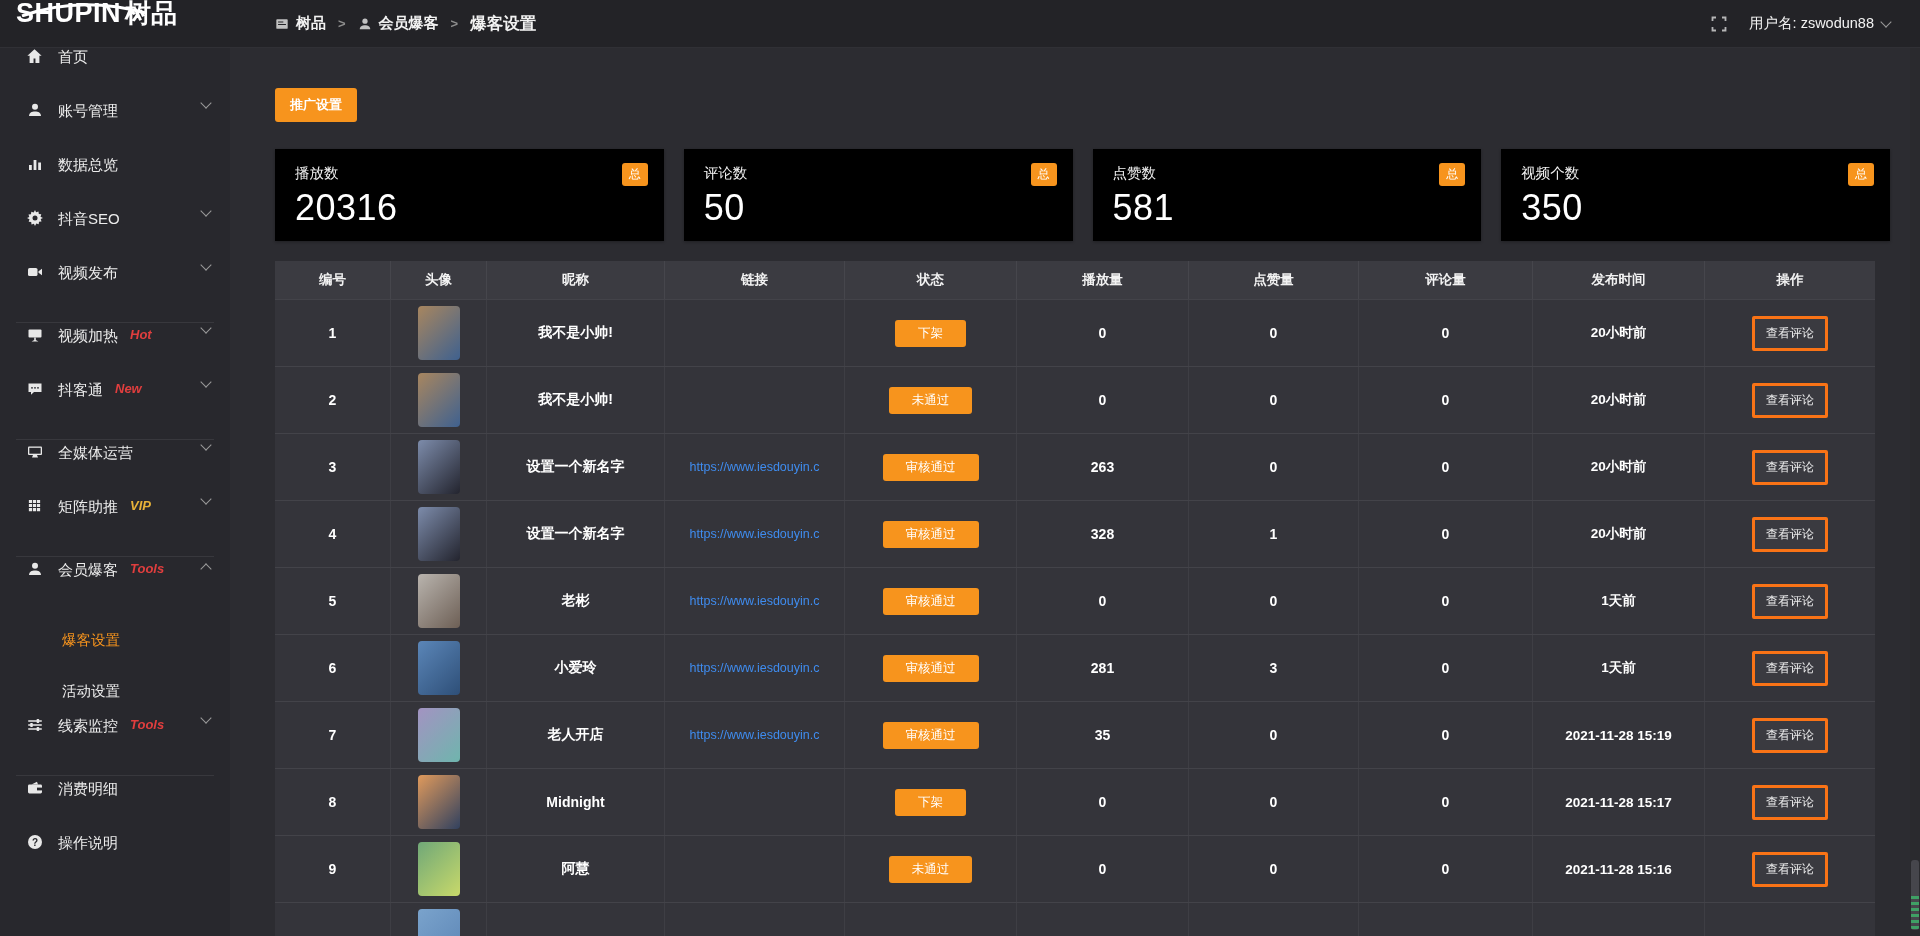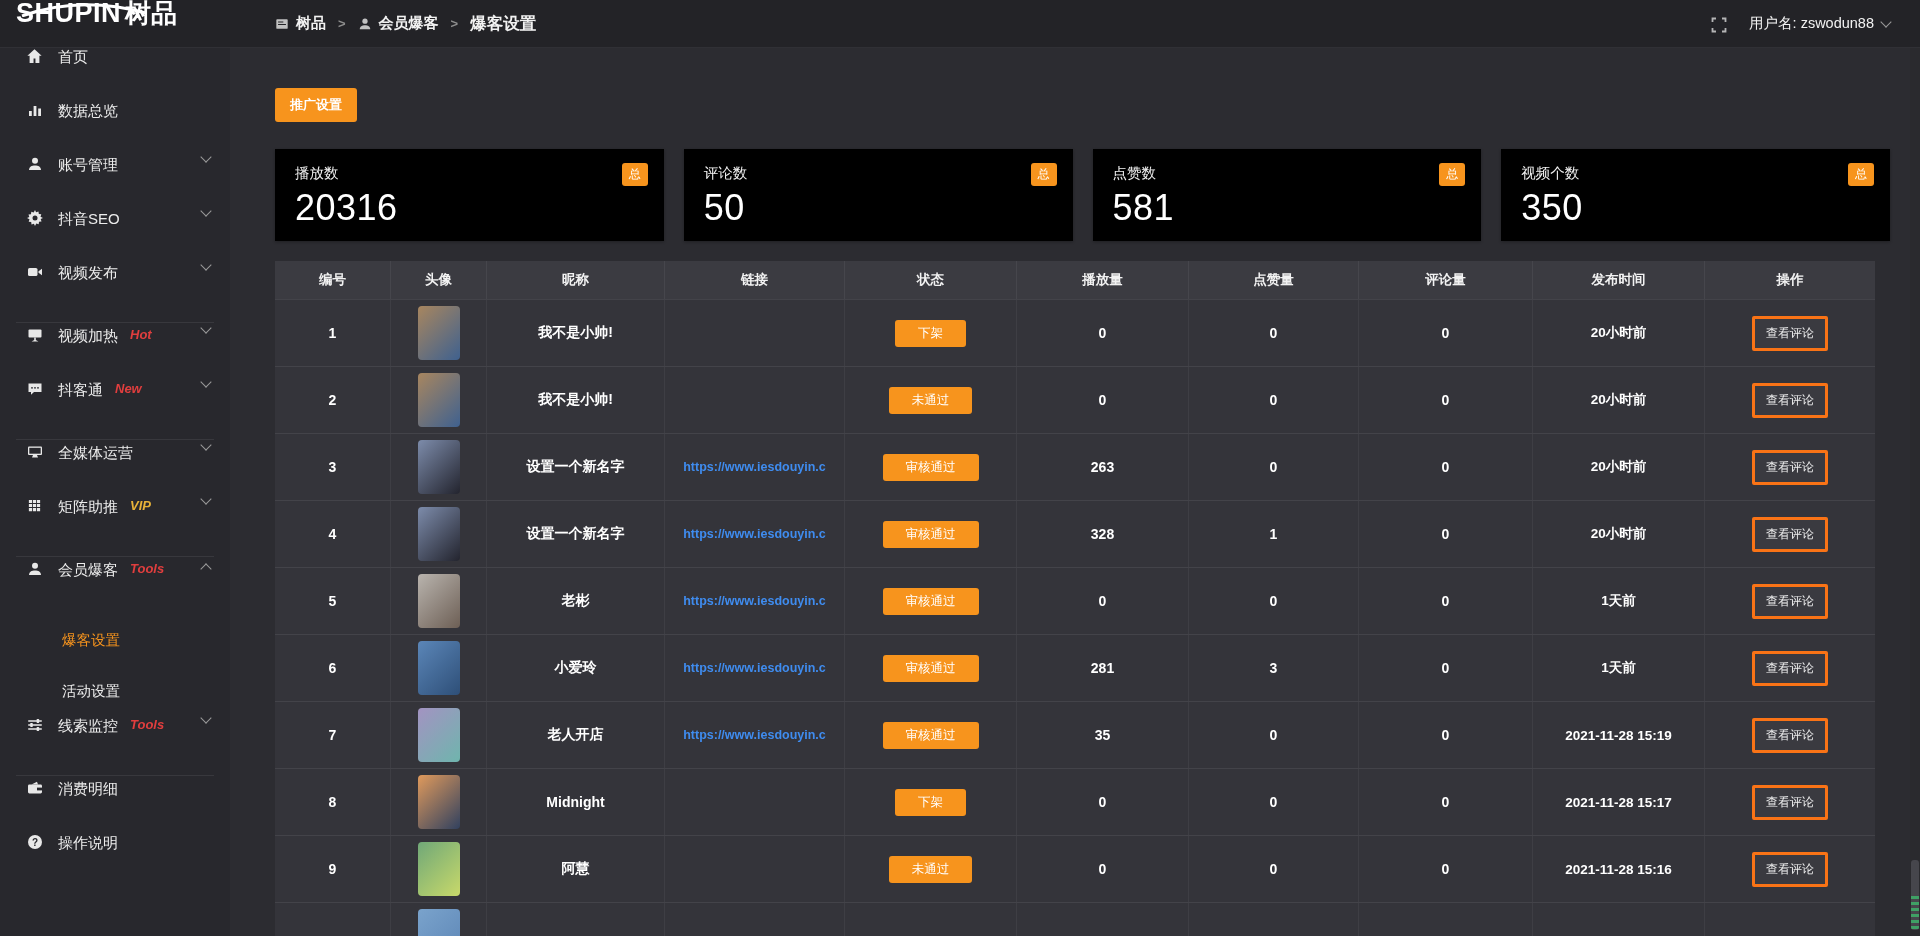--- a/index.html
+++ b/index.html
@@ -15,21 +15,21 @@
   .logo{width:230px;box-sizing:border-box;padding-left:16px;position:relative;height:48px;
     display:flex;align-items:flex-start;cursor:pointer}
   .logo-arc{position:absolute;left:18px;top:3px}
   .logo-en{font-size:27px;font-weight:bold;letter-spacing:.5px;line-height:1;padding-bottom:6px}
   .logo-cn{font-size:26px;font-weight:bold;line-height:1;padding-bottom:6px;margin-left:4px}
   .crumbs{display:flex;align-items:center;padding-left:45px;gap:10px}
   .crumb{display:flex;align-items:center;gap:7px;font-size:15px;font-weight:bold;color:#f2f2f2;cursor:pointer}
   .crumb.last{font-size:16.5px}
   .bc-icon{display:flex;opacity:.85}
   .sep{color:#8d8d8d;font-size:13px;font-weight:bold;margin:0 2px}
-  .top-right{margin-left:auto;display:flex;align-items:flex-end;gap:22px;padding-right:30px}
+  .top-right{margin-left:auto;display:flex;align-items:center;gap:22px;padding-right:30px}
   .fs-icon{display:flex;cursor:pointer;opacity:.85}
   .username{display:flex;align-items:center;gap:8px;font-size:14.5px;color:#f2f2f2;cursor:pointer}
   
   .sidebar{position:absolute;top:48px;left:0;width:230px;height:888px;background:#28282d;overflow:hidden}
   .nav-item{display:flex;align-items:flex-start;height:54px;padding:0 20px 0 25px;cursor:pointer;
     color:#ececec;font-size:15px}
   .nav-icon{width:19px;margin-right:14px;display:flex;justify-content:center}
   .nav-tag{font-size:13px;font-weight:bold;font-style:italic;margin-left:12px}
   .chev{width:7px;height:7px;border-right:1.6px solid #9a9a9a;border-bottom:1.6px solid #9a9a9a;display:inline-block}
   .chev.down{transform:rotate(45deg);margin-top:-3px}
@@ -55,21 +55,21 @@
   .table{margin-top:20px;width:1600px;background:#34343a;--cols:116px 96px 178px 180px 172px 172px 170px 174px 172px 170px}
   .thead,.trow{display:grid;grid-template-columns:var(--cols)}
   .thead{background:#3b3b41;height:38px}
   .th{display:flex;align-items:center;justify-content:center;font-size:13.5px;font-weight:bold;
     color:#f2f2f2;border-right:1px solid rgba(255,255,255,.06)}
   .th:last-child{border-right:none}
   .trow{height:66px;border-top:1px solid rgba(255,255,255,.08)}
   .td{display:flex;align-items:center;justify-content:center;font-size:14px;font-weight:bold;
     color:#fff;border-right:1px solid rgba(255,255,255,.05);overflow:hidden}
   .td:last-child{border-right:none}
-  .td.link{font-weight:bold;font-size:12.5px;color:#3f8cef;white-space:nowrap;cursor:pointer}
+  .td.link{font-weight:normal;font-size:12.5px;color:#3f8cef;white-space:nowrap;cursor:pointer}
   .td.time{font-size:13.5px}
   .avatar{width:42px;height:54px;border-radius:4px;flex:none}
   .badge{background:#f7941d;color:#fff;font-size:12.5px;font-weight:normal;padding:5px 23px;border-radius:3px;white-space:nowrap}
   .action-btn{background:#3a3a40;border:3px solid #f97316;color:#f0f0f0;font-size:12px;
     padding:6px 11px;border-radius:2px;cursor:pointer;font-family:inherit;white-space:nowrap}
   
   .scrollbar{position:absolute;right:0;top:48px;width:10px;height:888px;background:#2a2a2e}
   .scroll-thumb{position:absolute;bottom:6px;left:1px;width:8px;height:70px;background:#46464c;border-radius:3px;overflow:hidden}
   .scroll-thumb::after{content:"";position:absolute;left:0;bottom:0;width:100%;height:34px;
     background:repeating-linear-gradient(to bottom,#3fa065 0 3px,transparent 3px 6px)}
@@ -129,34 +129,34 @@
         <span class="nav-icon">
           <svg width="17" height="17" viewBox="0 0 16 16">
             <path fill="#e8e8e8" d="M8 1.2 1.3 7.4h2.1V14h3.7V9.8h1.8V14h3.7V7.4h2.1z"></path>
           </svg>
         </span>
         <span>首页</span>
       </div>
       <div class="nav-item">
         <span class="nav-icon">
           <svg width="16" height="16" viewBox="0 0 16 16">
-            <path fill="#e8e8e8" d="M2 9h2.8v5H2zM6.6 4h2.8v10H6.6zM11.2 6.5H14V14h-2.8z"></path>
-          </svg>
-        </span>
-        <span>数据总览</span>
-      </div>
-      <div class="nav-item">
-        <span class="nav-icon">
-          <svg width="16" height="16" viewBox="0 0 16 16">
             <circle cx="8" cy="4.8" r="3" fill="#e8e8e8"></circle>
             <path fill="#e8e8e8" d="M2 14c0-3.4 2.7-4.6 6-4.6s6 1.2 6 4.6z"></path>
           </svg>
         </span>
         <span>账号管理</span>
         <span class="chev down"></span>
+      </div>
+      <div class="nav-item">
+        <span class="nav-icon">
+          <svg width="16" height="16" viewBox="0 0 16 16">
+            <path fill="#e8e8e8" d="M2 9h2.8v5H2zM6.6 4h2.8v10H6.6zM11.2 6.5H14V14h-2.8z"></path>
+          </svg>
+        </span>
+        <span>数据总览</span>
       </div>
       <div class="nav-item">
         <span class="nav-icon">
           <svg width="16" height="16" viewBox="0 0 16 16">
             <path fill="#e8e8e8" d="M8 0l1.1 2.3 2.4-.8.3 2.5 2.5.3-.8 2.4L16 8l-2.3 1.1.8 2.4-2.5.3-.3 2.5-2.4-.8L8 16l-1.1-2.3-2.4.8-.3-2.5-2.5-.3.8-2.4L0 8l2.3-1.1-.8-2.4 2.5-.3.3-2.5 2.4.8z"></path>
             <circle cx="8" cy="8" r="2.5" fill="#28282d"></circle>
           </svg>
         </span>
         <span>抖音SEO</span>
         <span class="chev down"></span>

